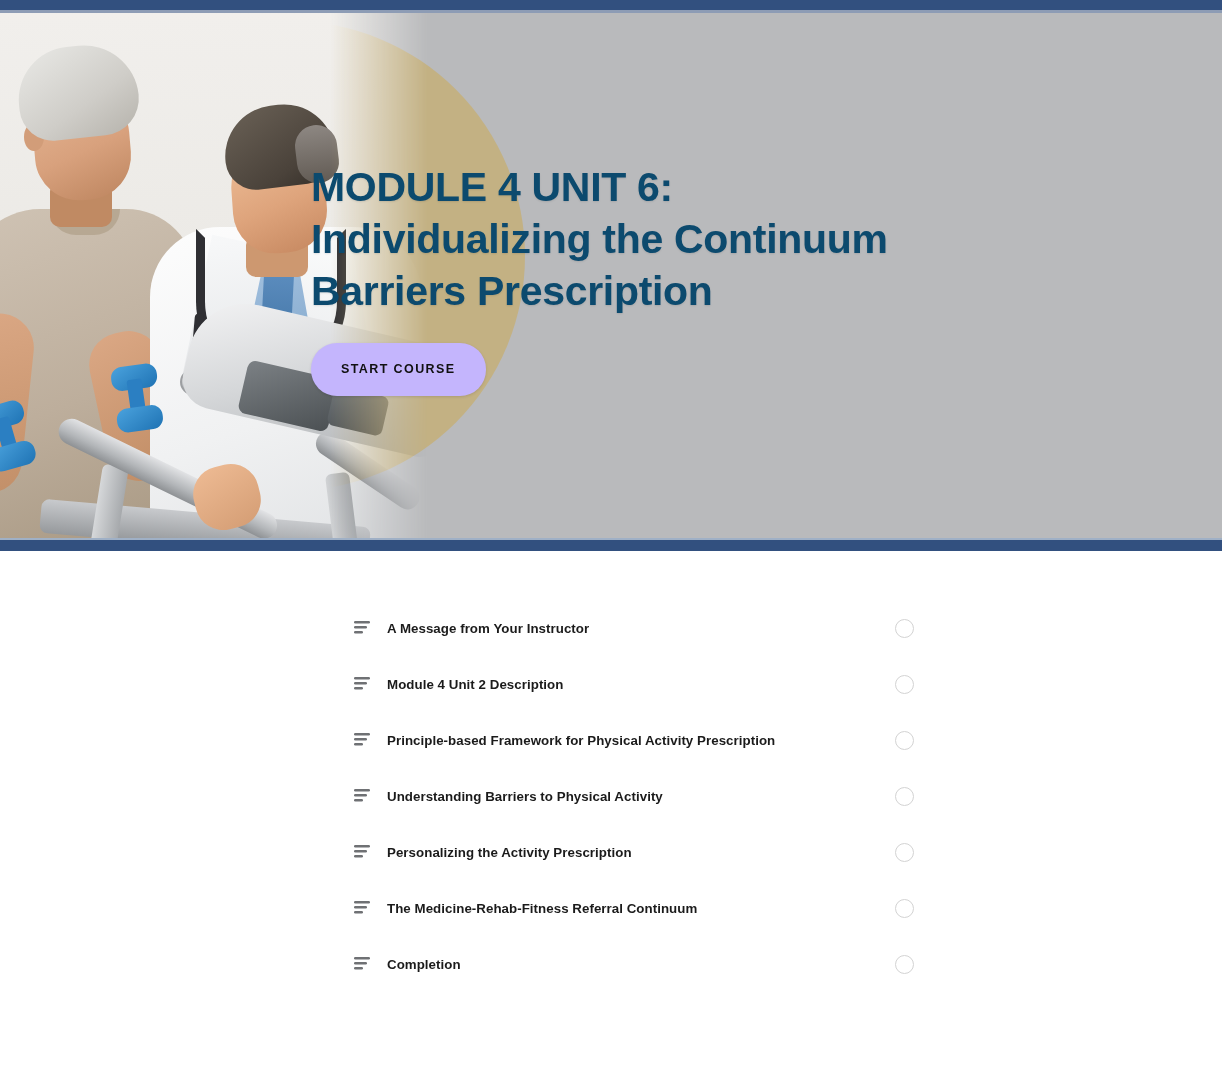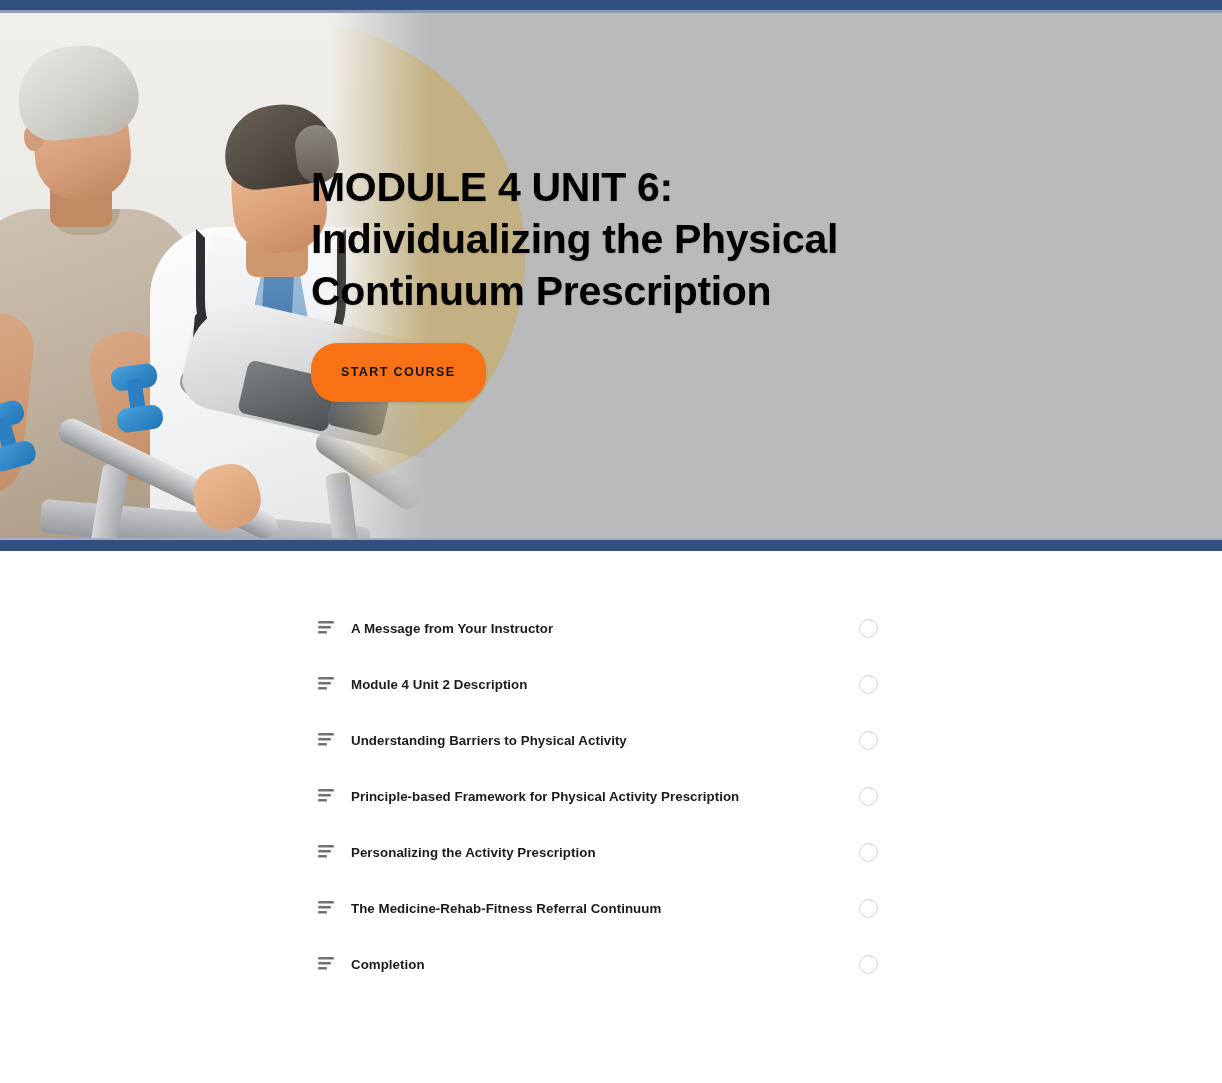--- a/index.html
+++ b/index.html
@@ -340,36 +340,36 @@
   }
 
   
   .hero-content {
     position: absolute;
     left: 311px;
     top: 148px;
     width: 640px;
   }
   .hero-title {
-    color: #000000;
+    color: #0c4a6e;
     font-size: 41px;
     line-height: 52px;
     font-weight: 700;
     letter-spacing: -0.3px;
     text-shadow: 0 1px 2px rgba(0,0,0,0.10);
   }
   .start-btn {
     display: inline-block;
     margin-top: 26px;
-    background: #f97316;
+    background: #c4b5fd;
     color: #111111;
     border: none;
     border-radius: 26px;
     padding: 0 30px;
-    height: 59px;
+    height: 53px;
     line-height: 43px;
     font-family: "Liberation Sans", sans-serif;
     font-size: 12.5px;
     font-weight: 700;
     letter-spacing: 1.4px;
     cursor: pointer;
     box-shadow: 0 1px 3px rgba(0,0,0,0.12);
   }
 
   
@@ -389,20 +389,21 @@
   }
 
   
   .lessons {
     position: absolute;
     left: 0;
     top: 551px;
     width: 1222px;
     background: #ffffff;
     padding-top: 49px;
+    padding-left: 36px;
   }
   .lesson-row {
     position: relative;
     display: flex;
     align-items: center;
     width: 576px;
     margin-left: 311px;
     height: 56px;
     cursor: pointer;
   }
@@ -488,22 +489,22 @@
       <div class="tread-rail-r"></div>
       <div class="tread-console"></div>
       <div class="tread-screen"></div>
       <div class="tread-screen2"></div>
       <div class="doc-hand"></div>
     </div>
 
     <div class="hero-content">
       <h1 class="hero-title">
         <span>MODULE 4 UNIT 6:</span><br>
-        <span>Individualizing the Physical</span><br>
-        <span>Continuum Prescription</span>
+        <span>Individualizing the Continuum</span><br>
+        <span>Barriers Prescription</span>
       </h1>
       <button class="start-btn">START COURSE</button>
     </div>
   </div>
 
   <div class="hero-bottom-line"></div>
   <div class="hero-bottom-bar"></div>
 
   <div class="lessons" id="lesson-list">
       <div class="lesson-row">
@@ -523,38 +524,38 @@
         </svg>
         <span class="lesson-title">Module 4 Unit 2 Description</span>
         <span class="lesson-status"></span>
       </div>
       <div class="lesson-row">
         <svg class="lesson-icon" viewBox="0 0 18 14">
           <rect x="0" y="0" width="16" height="2.4" rx="1.2" fill="#6f7174"></rect>
           <rect x="0" y="5" width="13" height="2.4" rx="1.2" fill="#6f7174"></rect>
           <rect x="0" y="10" width="9" height="2.4" rx="1.2" fill="#6f7174"></rect>
         </svg>
+        <span class="lesson-title">Principle-based Framework for Physical Activity Prescription</span>
+        <span class="lesson-status"></span>
+      </div>
+      <div class="lesson-row">
+        <svg class="lesson-icon" viewBox="0 0 18 14">
+          <rect x="0" y="0" width="16" height="2.4" rx="1.2" fill="#6f7174"></rect>
+          <rect x="0" y="5" width="13" height="2.4" rx="1.2" fill="#6f7174"></rect>
+          <rect x="0" y="10" width="9" height="2.4" rx="1.2" fill="#6f7174"></rect>
+        </svg>
         <span class="lesson-title">Understanding Barriers to Physical Activity</span>
         <span class="lesson-status"></span>
       </div>
       <div class="lesson-row">
         <svg class="lesson-icon" viewBox="0 0 18 14">
           <rect x="0" y="0" width="16" height="2.4" rx="1.2" fill="#6f7174"></rect>
           <rect x="0" y="5" width="13" height="2.4" rx="1.2" fill="#6f7174"></rect>
           <rect x="0" y="10" width="9" height="2.4" rx="1.2" fill="#6f7174"></rect>
         </svg>
-        <span class="lesson-title">Principle-based Framework for Physical Activity Prescription</span>
-        <span class="lesson-status"></span>
-      </div>
-      <div class="lesson-row">
-        <svg class="lesson-icon" viewBox="0 0 18 14">
-          <rect x="0" y="0" width="16" height="2.4" rx="1.2" fill="#6f7174"></rect>
-          <rect x="0" y="5" width="13" height="2.4" rx="1.2" fill="#6f7174"></rect>
-          <rect x="0" y="10" width="9" height="2.4" rx="1.2" fill="#6f7174"></rect>
-        </svg>
         <span class="lesson-title">Personalizing the Activity Prescription</span>
         <span class="lesson-status"></span>
       </div>
       <div class="lesson-row">
         <svg class="lesson-icon" viewBox="0 0 18 14">
           <rect x="0" y="0" width="16" height="2.4" rx="1.2" fill="#6f7174"></rect>
           <rect x="0" y="5" width="13" height="2.4" rx="1.2" fill="#6f7174"></rect>
           <rect x="0" y="10" width="9" height="2.4" rx="1.2" fill="#6f7174"></rect>
         </svg>
         <span class="lesson-title">The Medicine-Rehab-Fitness Referral Continuum</span>

